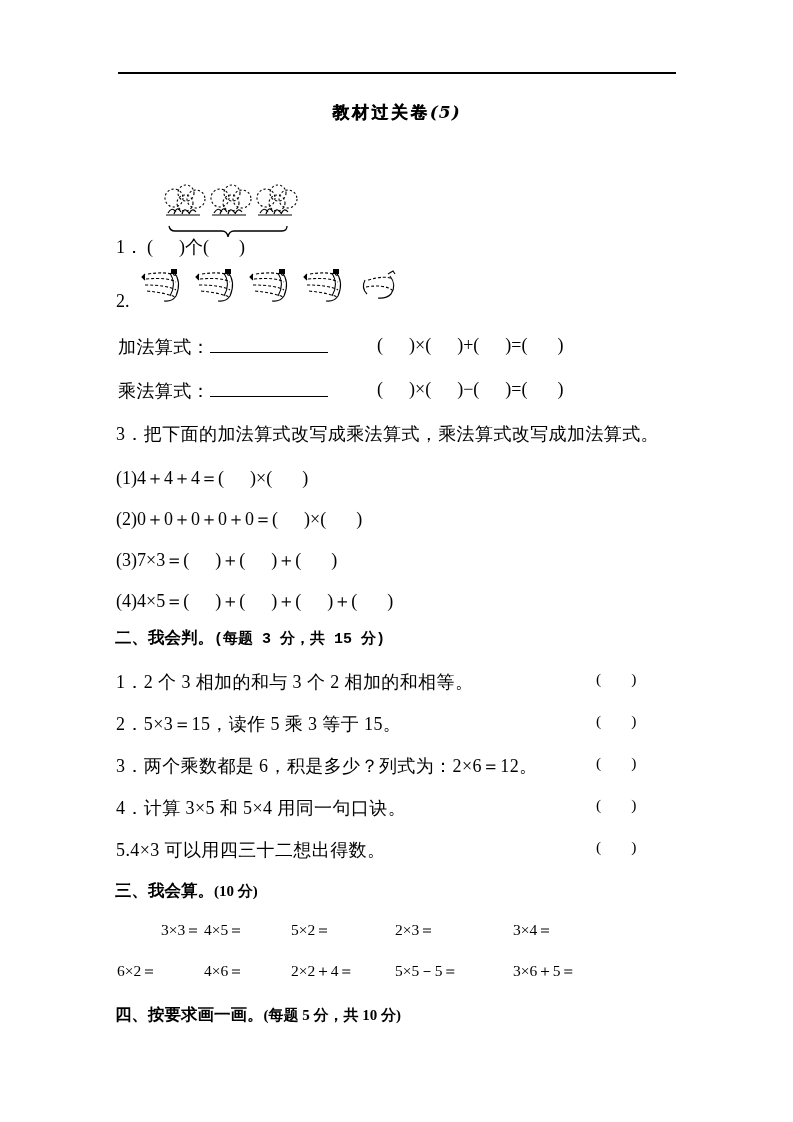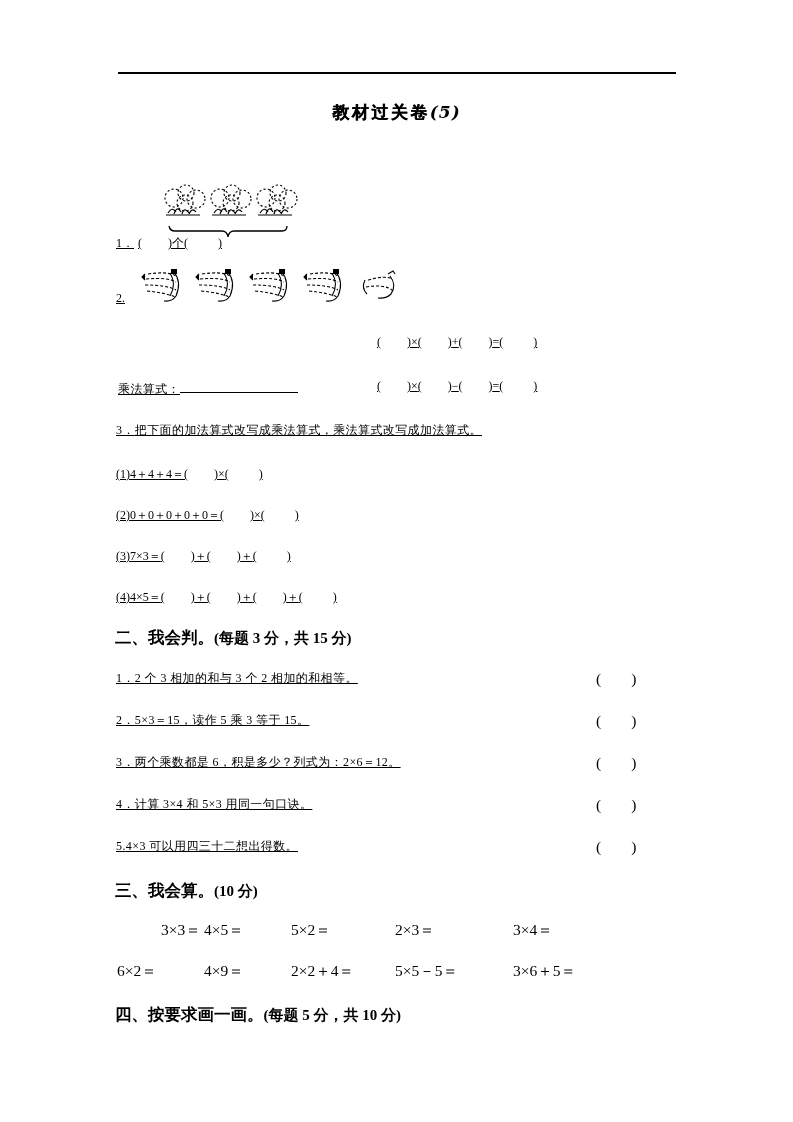--- a/index.html
+++ b/index.html
@@ -60,23 +60,22 @@
     font-size: 16.5px;
     white-space: nowrap;
   }
   .sec-head .score {
     font-size: 15px;
   }
 
   
   .line {
     position: absolute;
-    font-size: 12px;
+    font-size: 18px;
     white-space: nowrap;
-    text-decoration: underline;
   }
   .line.cn { letter-spacing: 0.4px; }
 
   
   .sp-s { display: inline-block; width: 4px; }
   .blank-paren { display: inline-block; width: 26px; }
   .blank-paren-w { display: inline-block; width: 30px; }
 
   
   .ul-blank {
@@ -244,20 +243,23 @@
           <path d="M28 2 q7 9 1 18 q-5 5 -13 4"></path>
           <path d="M3 6 q-4 8 2 14"></path>
           <path d="M26 0 l5 -3 l2 3"></path>
         </g>
       </g>
     </svg>
   </div>
 
   <div class="line" style="left:116px; top:291px;">2.</div>
 
+  <div class="line cn" style="left:118px; top:335px;">
+    <span>加法算式：</span><span class="ul-blank"></span>
+  </div>
   <div class="line" style="left:377px; top:335px;">
     <span>(</span><span class="blank-paren"></span><span>)</span><span>×</span><span>(</span><span class="blank-paren"></span><span>)</span><span>+</span><span>(</span><span class="blank-paren"></span><span>)</span><span>=</span><span>(</span><span class="blank-paren-w"></span><span>)</span>
   </div>
 
   <div class="line cn" style="left:118px; top:379px;">
     <span>乘法算式：</span><span class="ul-blank"></span>
   </div>
   <div class="line" style="left:377px; top:379px;">
     <span>(</span><span class="blank-paren"></span><span>)</span><span>×</span><span>(</span><span class="blank-paren"></span><span>)</span><span>−</span><span>(</span><span class="blank-paren"></span><span>)</span><span>=</span><span>(</span><span class="blank-paren-w"></span><span>)</span>
   </div>
@@ -275,21 +277,21 @@
   </div>
 
   <div class="line" style="left:116px; top:548px;">
     <span>(3)</span><span>7×3＝</span><span>(</span><span class="blank-paren"></span><span>)</span><span>＋</span><span>(</span><span class="blank-paren"></span><span>)</span><span>＋</span><span>(</span><span class="blank-paren-w"></span><span>)</span>
   </div>
 
   <div class="line" style="left:116px; top:589px;">
     <span>(4)</span><span>4×5＝</span><span>(</span><span class="blank-paren"></span><span>)</span><span>＋</span><span>(</span><span class="blank-paren"></span><span>)</span><span>＋</span><span>(</span><span class="blank-paren"></span><span>)</span><span>＋</span><span>(</span><span class="blank-paren-w"></span><span>)</span>
   </div>
 
-  <div class="sec-head" style="top:627px;">
+  <div class="sec-head" style="top:627px;font-family:Liberation Mono, monospace;">
     <span>二、我会判。</span><span class="score">(每题 3 分，共 15 分)</span>
   </div>
 
   <div class="line cn" style="left:116px; top:670px;">
     <span>1．</span><span>2 个 3 相加的和与 3 个 2 相加的和相等。</span>
   </div>
   <div class="judge-paren" style="top:670px;">
     <span>(</span><span class="blank-paren-w"></span><span>)</span>
   </div>
 
@@ -301,21 +303,21 @@
   </div>
 
   <div class="line cn" style="left:116px; top:754px;">
     <span>3．</span><span>两个乘数都是 6，积是多少？列式为：2×6＝12。</span>
   </div>
   <div class="judge-paren" style="top:754px;">
     <span>(</span><span class="blank-paren-w"></span><span>)</span>
   </div>
 
   <div class="line cn" style="left:116px; top:796px;">
-    <span>4．</span><span>计算 3×4 和 5×3 用同一句口诀。</span>
+    <span>4．</span><span>计算 3×5 和 5×4 用同一句口诀。</span>
   </div>
   <div class="judge-paren" style="top:796px;">
     <span>(</span><span class="blank-paren-w"></span><span>)</span>
   </div>
 
   <div class="line cn" style="left:116px; top:838px;">
     <span>5.</span><span>4×3 可以用四三十二想出得数。</span>
   </div>
   <div class="judge-paren" style="top:838px;">
     <span>(</span><span class="blank-paren-w"></span><span>)</span>
@@ -325,21 +327,21 @@
     <span>三、我会算。</span><span class="score">(10 分)</span>
   </div>
 
   <div class="calc-item" style="left:117px; top:920px;margin-left:44px;">3×3＝</div>
   <div class="calc-item" style="left:204px; top:920px;">4×5＝</div>
   <div class="calc-item" style="left:291px; top:920px;">5×2＝</div>
   <div class="calc-item" style="left:395px; top:920px;">2×3＝</div>
   <div class="calc-item" style="left:513px; top:920px;">3×4＝</div>
 
   <div class="calc-item" style="left:117px; top:961px;">6×2＝</div>
-  <div class="calc-item" style="left:204px; top:961px;">4×9＝</div>
+  <div class="calc-item" style="left:204px; top:961px;">4×6＝</div>
   <div class="calc-item" style="left:291px; top:961px;">2×2＋4＝</div>
   <div class="calc-item" style="left:395px; top:961px;">5×5－5＝</div>
   <div class="calc-item" style="left:513px; top:961px;">3×6＋5＝</div>
 
   <div class="sec-head" style="top:1004px;">
     <span>四、按要求画一画。</span><span class="score">(每题 5 分，共 10 分)</span>
   </div>
 
 </div>
 

